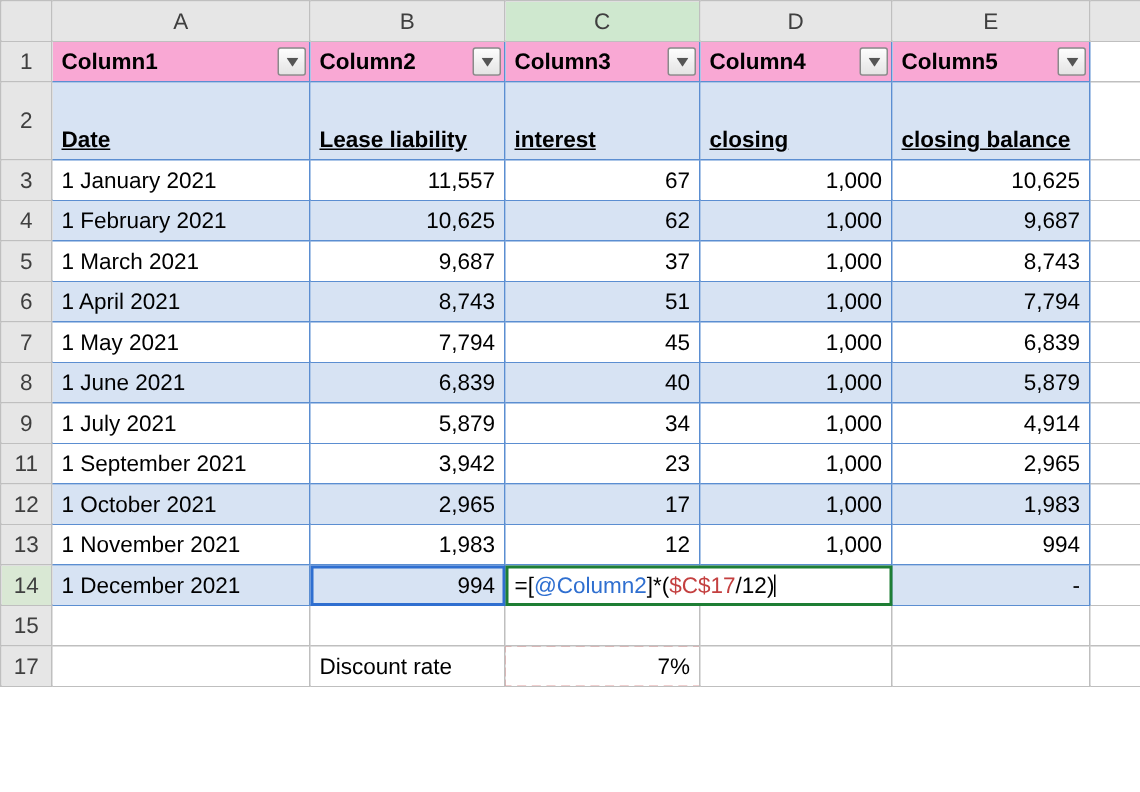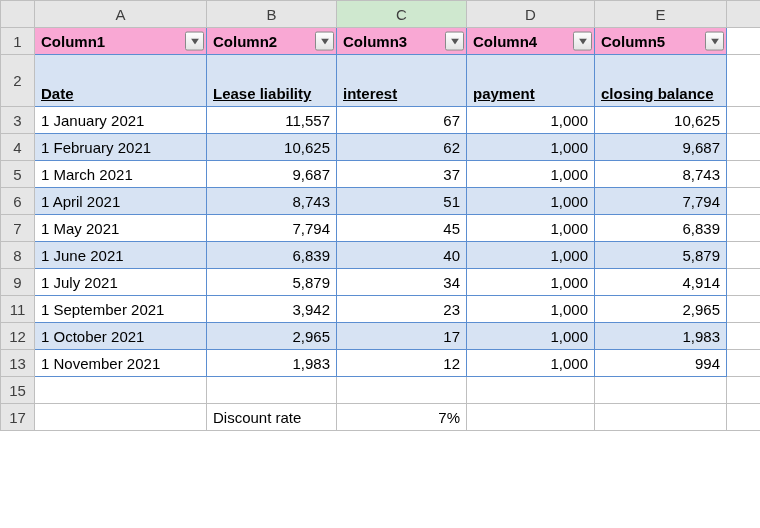--- a/index.html
+++ b/index.html
@@ -103,21 +103,21 @@
               </svg>
             </span></td>
       <td class="plain"></td>
     </tr>
 
     <tr class="hdr2">
       <td class="row-hdr" style="height:52px;">2</td>
       <td class="cell">Date</td>
       <td class="cell">Lease liability</td>
       <td class="cell">interest</td>
-      <td class="cell">payment</td>
+      <td class="cell">closing</td>
       <td class="cell">closing balance</td>
       <td class="plain" style="height:52px;"></td>
     </tr>
 
     <tr class="dr odd">
           <td class="row-hdr">3</td>
           <td class="cell date">1 January 2021</td>
           <td class="cell num">11,557</td>
           <td class="cell num">67</td>
           <td class="cell num">1,000</td>
@@ -199,20 +199,30 @@
     <tr class="dr odd">
           <td class="row-hdr">13</td>
           <td class="cell date">1 November 2021</td>
           <td class="cell num">1,983</td>
           <td class="cell num">12</td>
           <td class="cell num">1,000</td>
           <td class="cell num">994</td>
           <td class="plain"></td>
         </tr>
 
+    <tr class="dr even">
+      <td class="row-hdr rowSel">14</td>
+      <td class="cell date">1 December 2021</td>
+      <td class="cell num refBlue">994</td>
+      <td class="cell formula activeCell" colspan="2" style="background:#fff;">
+        <span class="fBlack">=[</span><span class="fBlue">@Column2</span><span class="fBlack">]*(</span><span class="fRed">$C$17</span><span class="fBlack">/12)</span><span style="border-left:1px solid #000;display:inline-block;height:15px;vertical-align:middle;"></span>
+      </td>
+      <td class="cell num">-</td>
+      <td class="plain"></td>
+    </tr>
 
     <tr>
           <td class="row-hdr">15</td>
           <td class="plain"></td>
           <td class="plain"></td>
           <td class="plain"></td>
           <td class="plain"></td>
           <td class="plain"></td>
           <td class="plain"></td>
         </tr>

